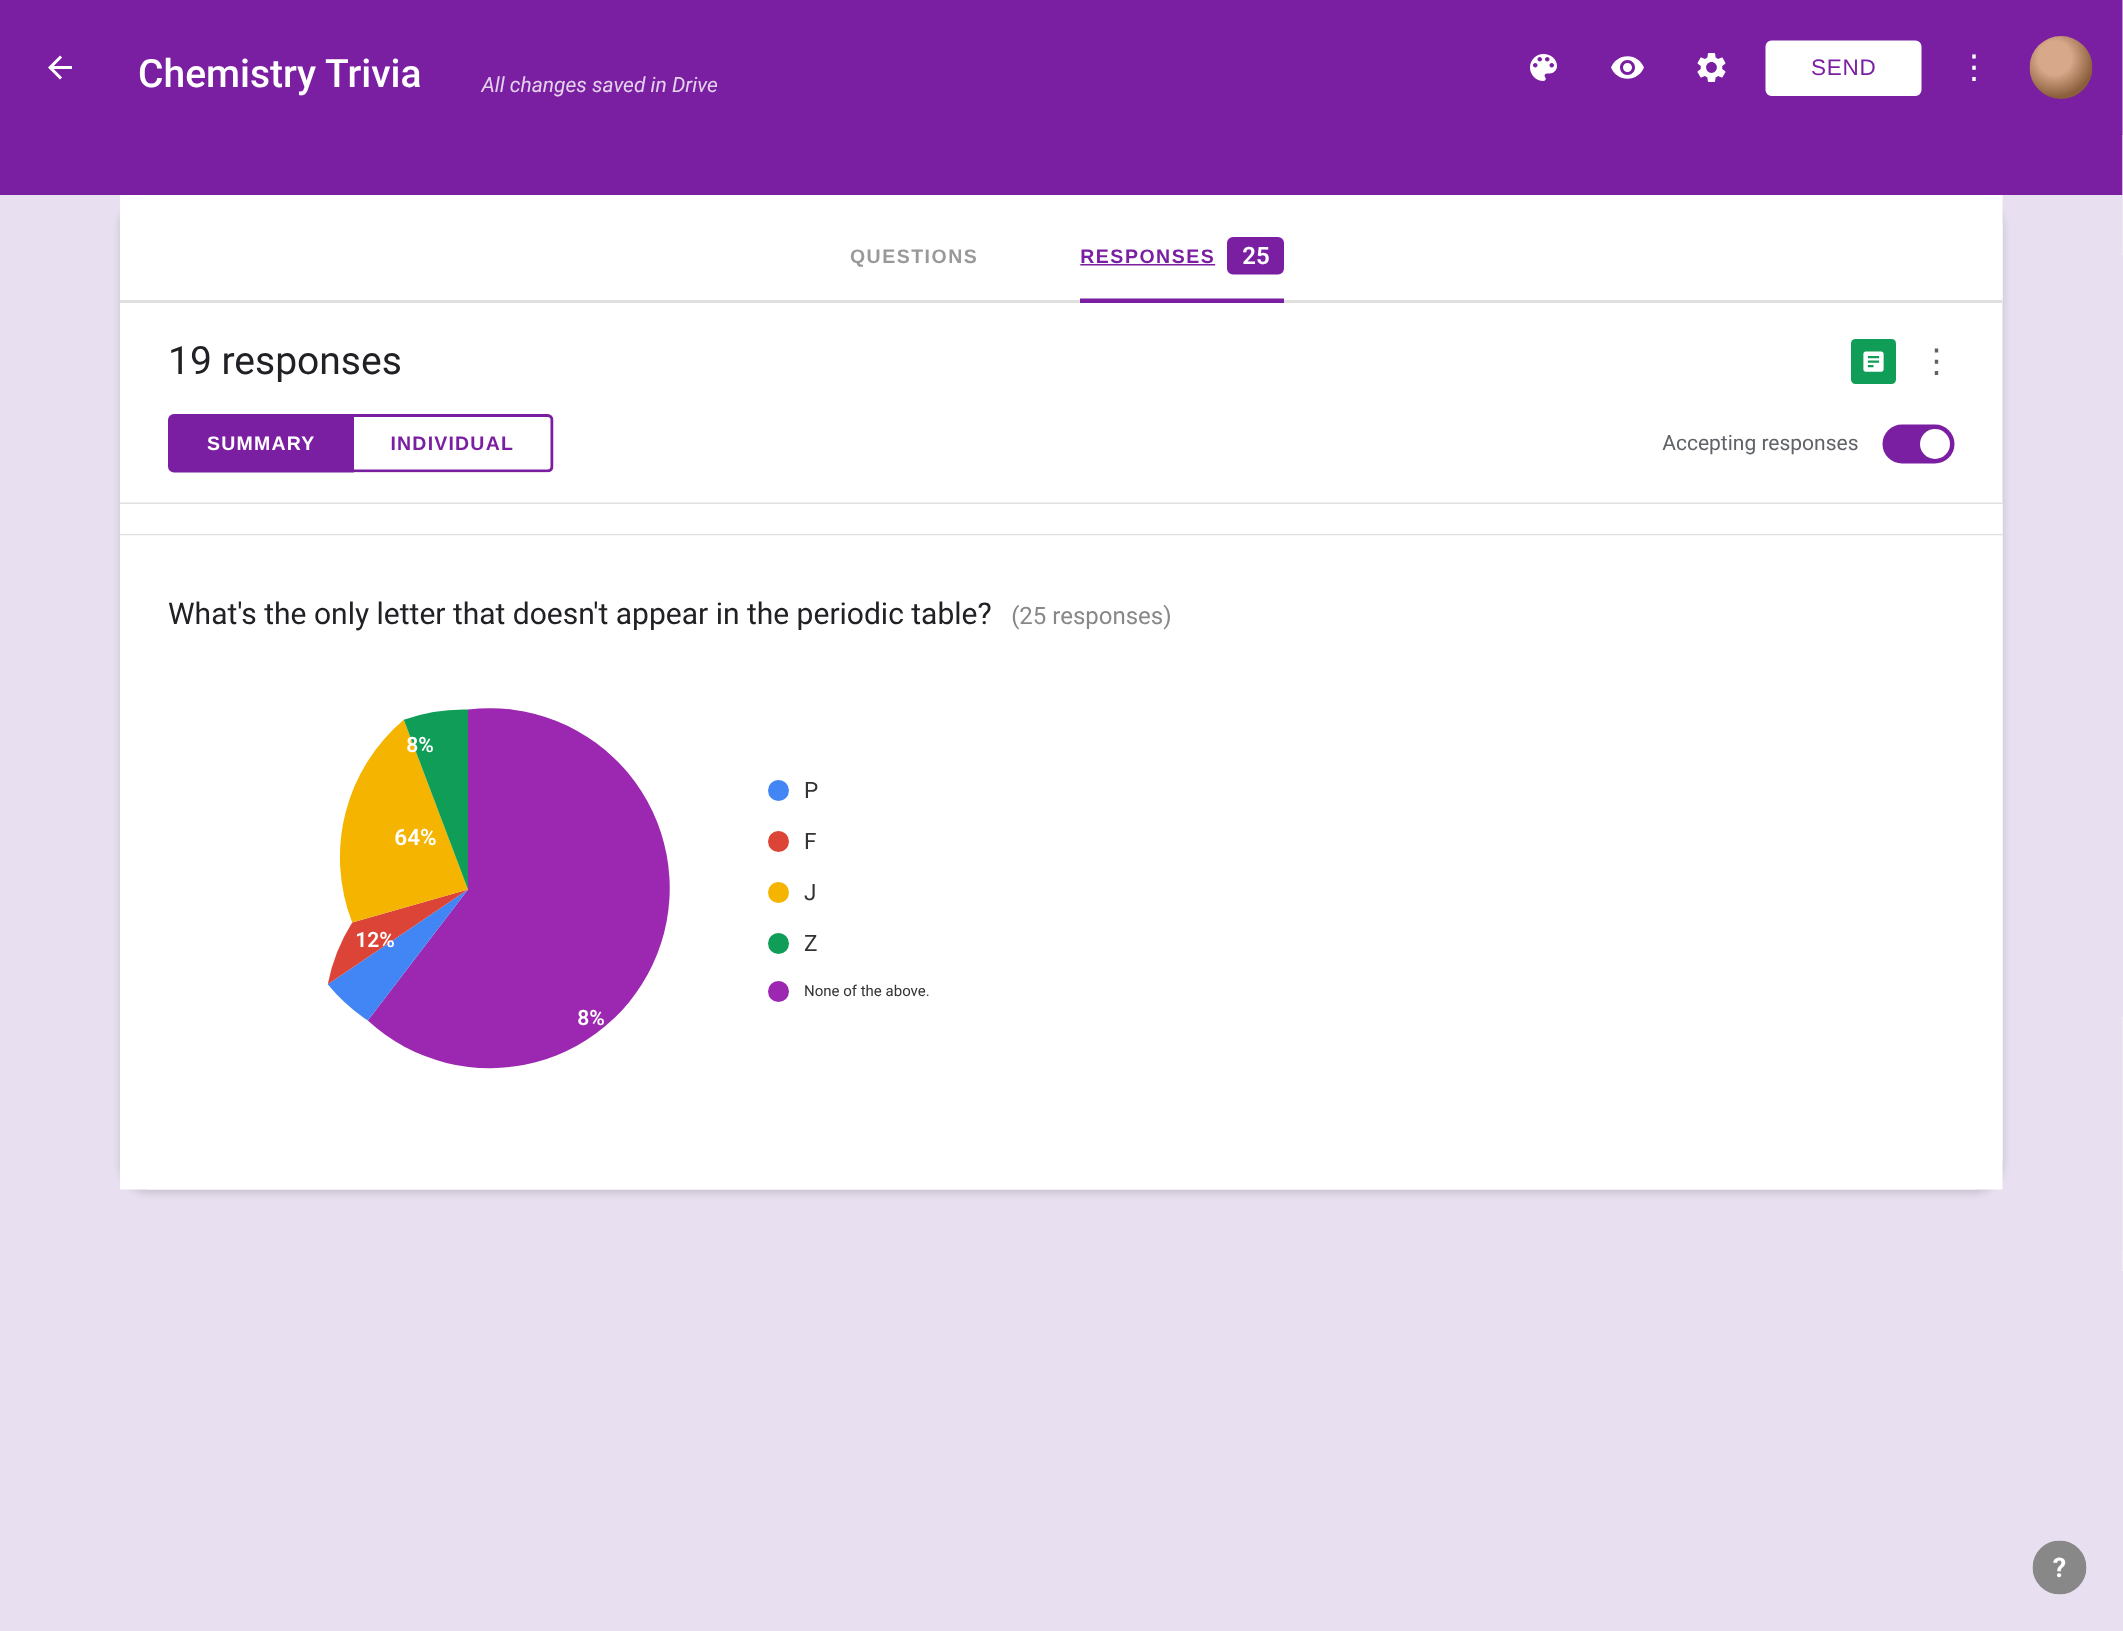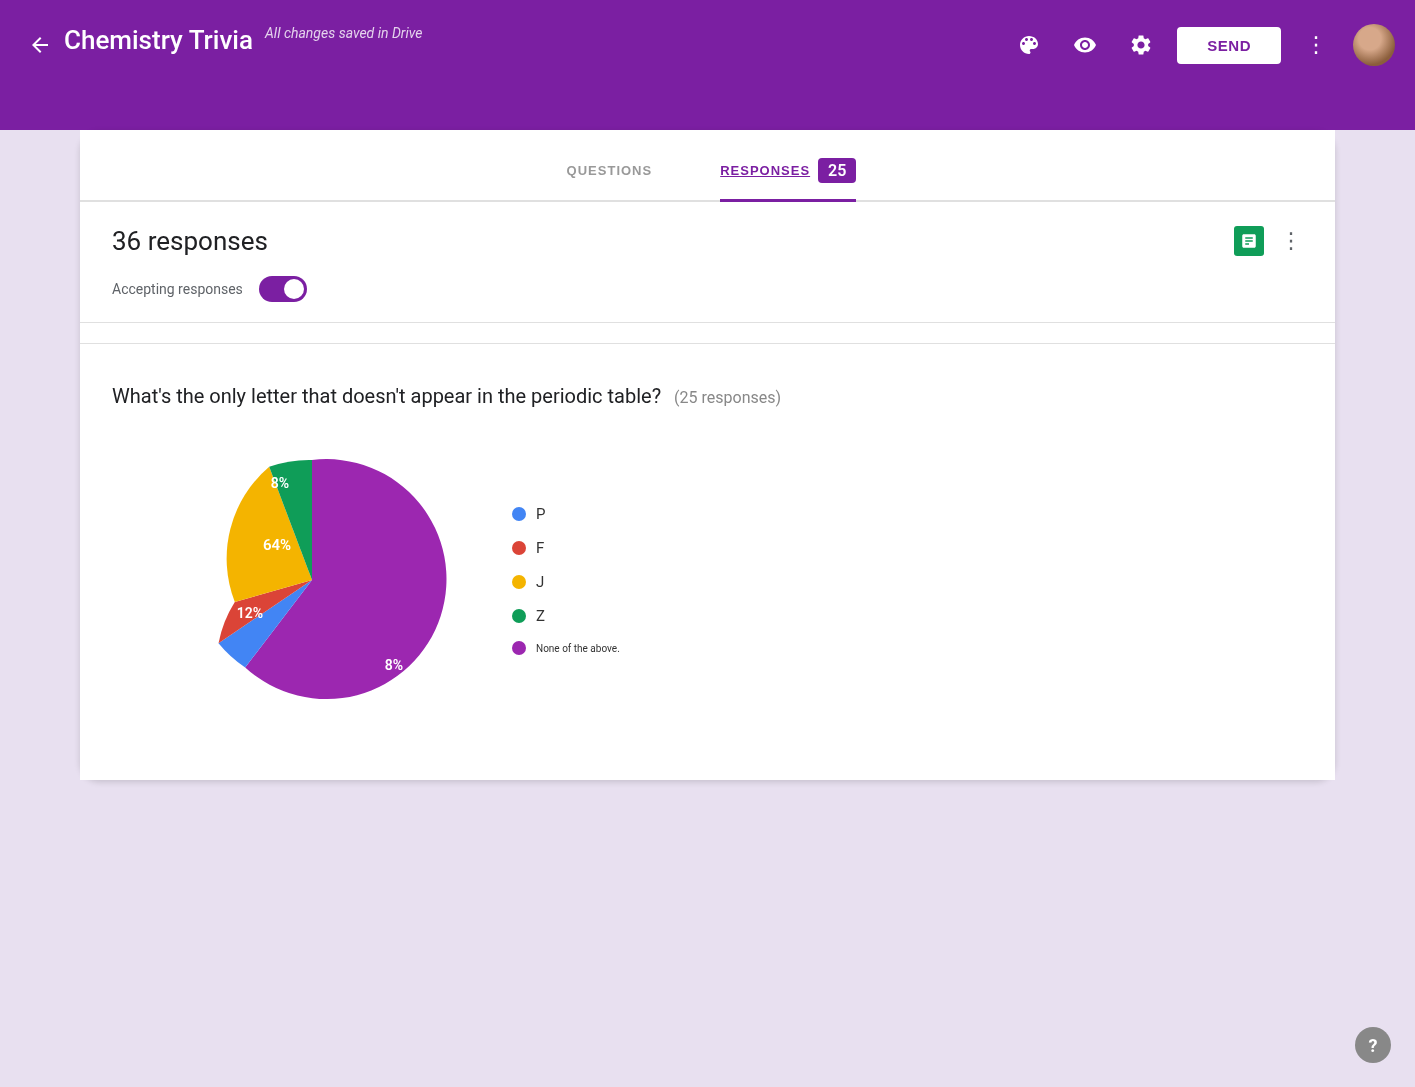--- a/index.html
+++ b/index.html
@@ -7,35 +7,35 @@
 
     
     .header {
       background: #7B1FA2;
       height: 90px;
       display: flex;
       align-items: center;
       padding: 0 20px;
       position: relative;
     }
-    .header-left { display: flex; align-items: flex-start; gap: 4px; flex: 1; }
+    .header-left { display: flex; align-items: flex-end; gap: 32px; flex: 1; }
     .back-btn { color: white; background: none; border: none; cursor: pointer; font-size: 22px; }
     .header-title { color: white; font-size: 26px; font-weight: 500; }
     .header-saved { color: rgba(255,255,255,0.8); font-size: 14px; font-style: italic; margin-left: 8px; }
     .header-right { display: flex; align-items: center; gap: 16px; }
     .header-icon-btn {
       color: white; background: none; border: none; cursor: pointer;
       width: 40px; height: 40px; border-radius: 50%;
       display: flex; align-items: center; justify-content: center;
       font-size: 22px;
     }
     .send-btn {
       background: white; color: #7B1FA2; border: 2px solid white;
       padding: 8px 28px; border-radius: 4px; font-size: 15px;
-      font-weight: 700; cursor: pointer; letter-spacing: 0.5px;
+      font-weight: 400; cursor: pointer; letter-spacing: 0.5px;
     }
     .more-btn { color: white; background: none; border: none; cursor: pointer; font-size: 22px; letter-spacing: 2px; }
     .avatar { width: 42px; height: 42px; border-radius: 50%; background: #8D6E63; overflow: hidden; display: flex; align-items: center; justify-content: center; }
     .avatar-img { width: 100%; height: 100%; background: radial-gradient(circle at 40% 35%, #d7a88a 30%, #8B5E3C 70%); }
 
     
     .card {
       background: white;
       border-radius: 20px;
       box-shadow: 0 2px 6px rgba(0,0,0,0.15);
@@ -130,34 +130,38 @@
         <div style="display: flex; gap: 60px; align-items: center;">
           <button class="tab" style="padding: 20px 8px 16px; font-size: 13px; font-weight: 600; letter-spacing: 1px; color: #999; cursor: pointer; border: none; background: none; border-bottom: 3px solid transparent; text-transform: uppercase; margin-bottom: -2px;">QUESTIONS</button>
           <div style="display: flex; align-items: center; gap: 8px; padding: 20px 0 0; border-bottom: 3px solid #7B1FA2; margin-bottom: -2px; cursor: pointer;">
             <button class="tab active" style="padding: 0 0 16px; font-size: 13px; font-weight: 600; letter-spacing: 1px; color: #7B1FA2; cursor: pointer; border: none; background: none; text-transform: uppercase;">RESPONSES</button>
             <div style="background: #7B1FA2; color: white; border-radius: 4px; padding: 3px 10px; font-size: 16px; font-weight: 600; margin-bottom: 16px;">25</div>
           </div>
         </div>
       </div>
 
       <div style="display: flex; align-items: center; justify-content: space-between; padding: 24px 32px 16px;">
-        <span style="font-size: 26px; font-weight: 400; color: #202124;">36 responses</span>
+        <span style="font-size: 26px; font-weight: 400; color: #202124;">19 responses</span>
         <div style="display: flex; align-items: center; gap: 16px;">
           <button style="background: none; border: none; cursor: pointer; display: flex; align-items: center; justify-content: center;">
             <div style="width: 30px; height: 30px; background: #0F9D58; border-radius: 3px; display: flex; align-items: center; justify-content: center;">
               <svg width="18" height="18" viewBox="0 0 24 24" fill="white">
                   <path d="M19 3H5c-1.1 0-2 .9-2 2v14c0 1.1.9 2 2 2h14c1.1 0 2-.9 2-2V5c0-1.1-.9-2-2-2zm-7 14H7v-2h5v2zm5-4H7v-2h10v2zm0-4H7V7h10v2z"></path>
                 </svg>
             </div>
           </button>
           <button style="background: none; border: none; cursor: pointer; color: #5f6368; font-size: 22px; letter-spacing: 1px;">⋮</button>
         </div>
       </div>
 
       <div style="display: flex; align-items: center; justify-content: space-between; padding: 4px 32px 20px;">
+        <div style="display: flex;">
+          <button style="padding: 10px 24px; font-size: 13px; font-weight: 600; letter-spacing: 0.8px; background: #7B1FA2; color: white; border: 2px solid #7B1FA2; border-radius: 4px 0 0 4px; cursor: pointer; text-transform: uppercase;">SUMMARY</button>
+          <button style="padding: 10px 24px; font-size: 13px; font-weight: 600; letter-spacing: 0.8px; background: white; color: #7B1FA2; border: 2px solid #7B1FA2; border-left: none; border-radius: 0 4px 4px 0; cursor: pointer; text-transform: uppercase;">INDIVIDUAL</button>
+        </div>
         <div style="display: flex; align-items: center; gap: 16px;">
           <span style="color: #5f6368; font-size: 14px;">Accepting responses</span>
           <div style="width: 48px; height: 26px; background: #7B1FA2; border-radius: 13px; position: relative; cursor: pointer;">
             <div style="width: 20px; height: 20px; background: white; border-radius: 50%; position: absolute; top: 3px; right: 3px;"></div>
           </div>
         </div>
       </div>
 
       <div style="height: 1px; background: #e0e0e0;"></div>
 

